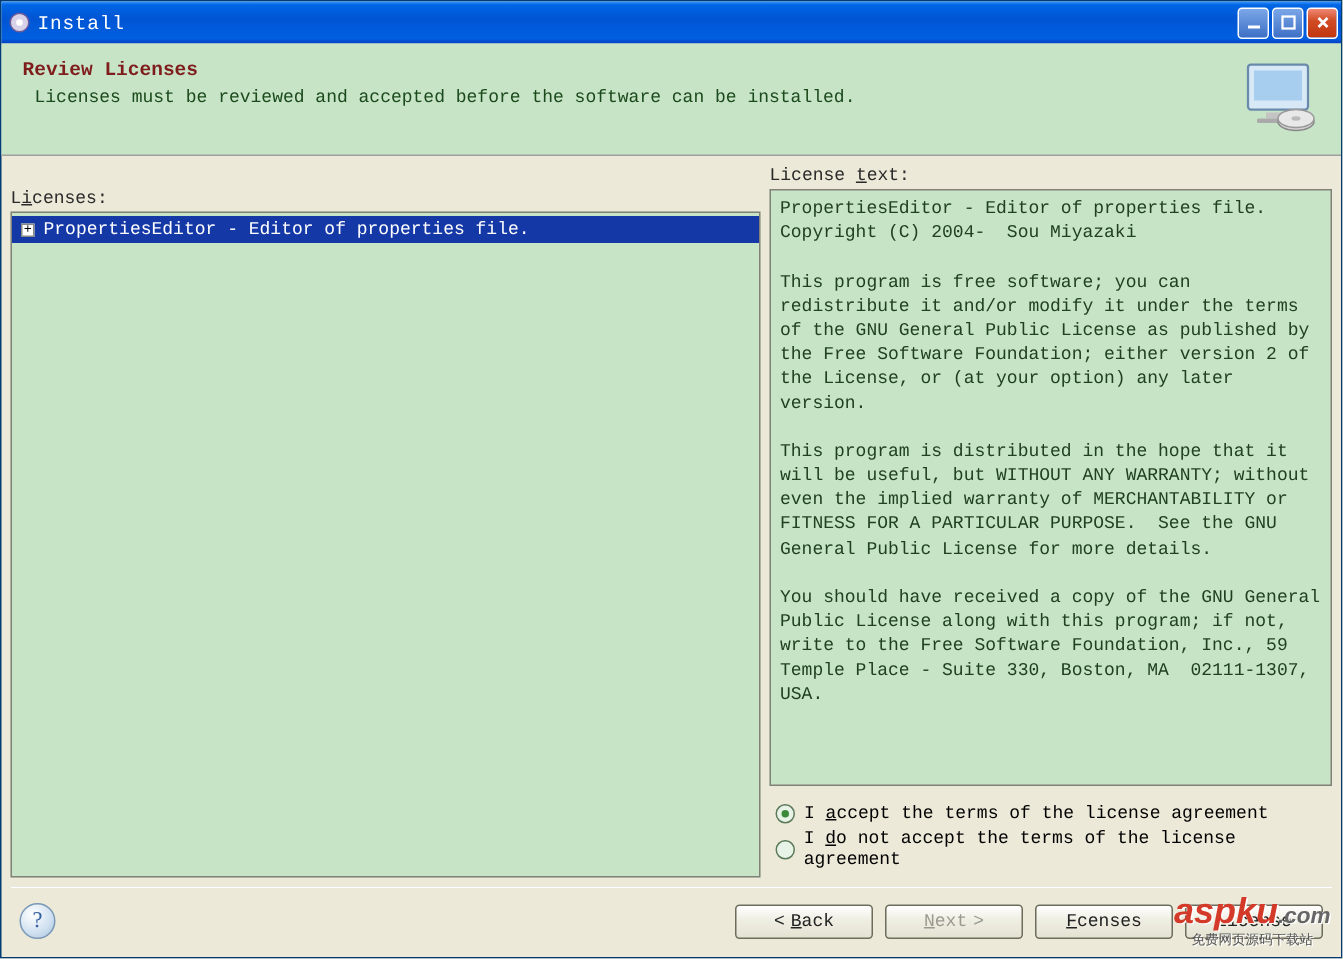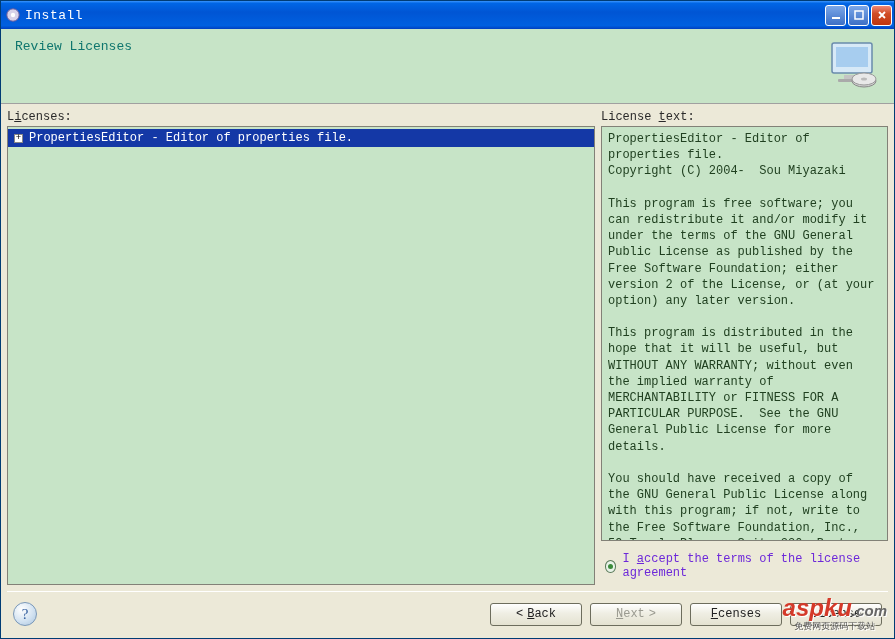--- a/index.html
+++ b/index.html
@@ -57,23 +57,23 @@
   .header-area {
     background: #c7e4c7;
     border-bottom: 1px solid #a0a0a0;
     padding: 10px 14px 12px 14px;
     display: flex;
     align-items: flex-start;
   }
   .header-text { flex: 1; }
   .header-title {
     font-family: "Courier New", monospace;
-    color: #0f766e;
+    color: #7f1d1d;
     font-size: 13px;
-    font-weight: normal;
+    font-weight: bold;
     margin-bottom: 4px;
   }
   .header-subtitle {
     font-family: "Courier New", monospace;
     color: #1b4a1b;
     font-size: 12px;
     margin-left: 8px;
   }
   .header-icon {
     width: 56px; height: 52px;
@@ -84,21 +84,21 @@
     display: flex;
     padding: 6px 6px 0 6px;
     gap: 6px;
     min-height: 0;
   }
   .panel {
     display: flex;
     flex-direction: column;
     min-height: 0;
   }
-  .panel.left { width: 588px; }
+  .panel.left { width: 500px; margin-top: 15px; }
   .panel.right { flex: 1; }
   .panel-label {
     font-family: "Courier New", monospace;
     font-size: 12px;
     color: #2a2a2a;
     margin-bottom: 2px;
   }
   .panel-label .mn { text-decoration: underline; }
   .listbox, .textbox {
     flex: 1;
@@ -141,21 +141,21 @@
   .radio-group {
     margin-top: 6px;
     padding: 2px 0 2px 4px;
   }
   .radio-row {
     display: flex;
     align-items: center;
     gap: 6px;
     font-family: "Courier New", monospace;
     font-size: 12px;
-    color: #6d28d9;
+    color: #000000;
     margin: 3px 0;
   }
   .radio-row .mn { text-decoration: underline; }
   .radio {
     width: 13px; height: 13px;
     border: 1px solid #5a7a5a;
     border-radius: 50%;
     background: #e8f3e8;
     display: inline-flex;
     align-items: center; justify-content: center;
@@ -260,20 +260,21 @@
         <svg width="10" height="10">
             <path d="M2 2 L8 8 M8 2 L2 8" stroke="#fff" stroke-width="1.8"></path>
           </svg>
       </div>
     </div>
   </div>
 
   <div class="header-area">
     <div class="header-text">
       <div class="header-title">Review Licenses</div>
+      <div class="header-subtitle">Licenses must be reviewed and accepted before the software can be installed.</div>
     </div>
     <div class="header-icon">
       <svg width="56" height="52" viewBox="0 0 56 52">
         <rect x="8" y="4" width="40" height="30" rx="2" fill="#d7e9f7" stroke="#6a8aac" stroke-width="1.5"></rect>
         <rect x="12" y="8" width="32" height="20" fill="#a7cdef"></rect>
         <rect x="20" y="36" width="16" height="4" fill="#c4c4c4"></rect>
         <rect x="14" y="40" width="28" height="3" rx="1" fill="#aaa"></rect>
         <ellipse cx="40" cy="42" rx="12" ry="6" fill="#d0d0d0" stroke="#888"></ellipse>
         <ellipse cx="40" cy="40" rx="12" ry="6" fill="#e8e8e8" stroke="#999"></ellipse>
         <ellipse cx="40" cy="40" rx="3" ry="1.5" fill="#bbb"></ellipse>
@@ -307,20 +308,26 @@
 
 You should have received a copy of the GNU General Public License along with this program; if not, write to the Free Software Foundation, Inc., 59 Temple Place - Suite 330, Boston, MA  02111-1307, USA.</div>
 
       <div class="radio-group">
         <label class="radio-row">
           <span class="radio selected"></span>
           <span>
             <span>I </span><span class="mn">a</span><span>ccept the terms of the license agreement</span>
           </span>
         </label>
+        <label class="radio-row">
+          <span class="radio"></span>
+          <span>
+            <span>I </span><span class="mn">d</span><span>o not accept the terms of the license agreement</span>
+          </span>
+        </label>
       </div>
     </div>
   </div>
 
   <div class="separator"></div>
 
   <div class="footer">
     <div class="help-btn">?</div>
     <div class="footer-buttons">
       <div class="btn">

